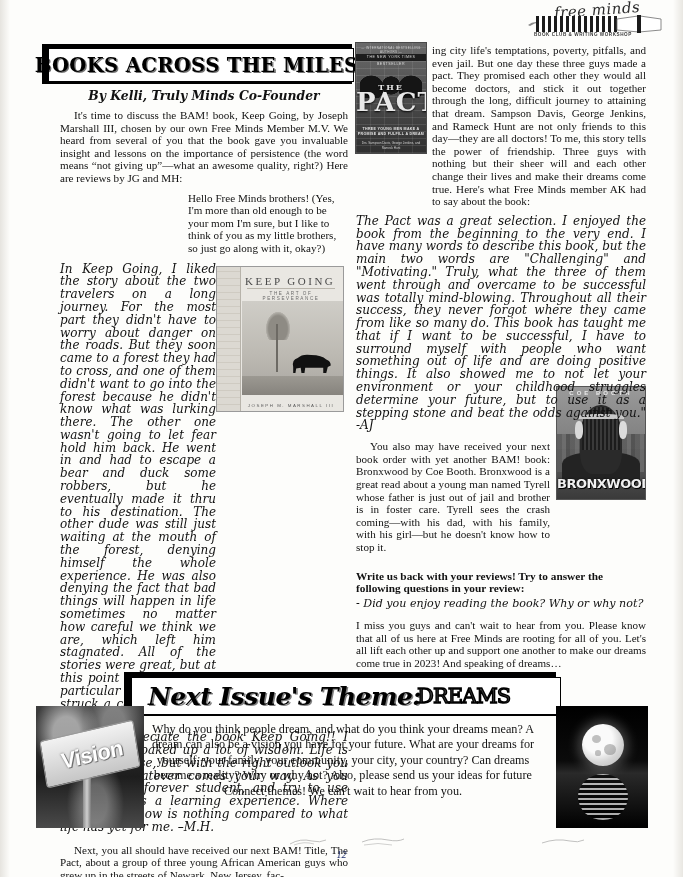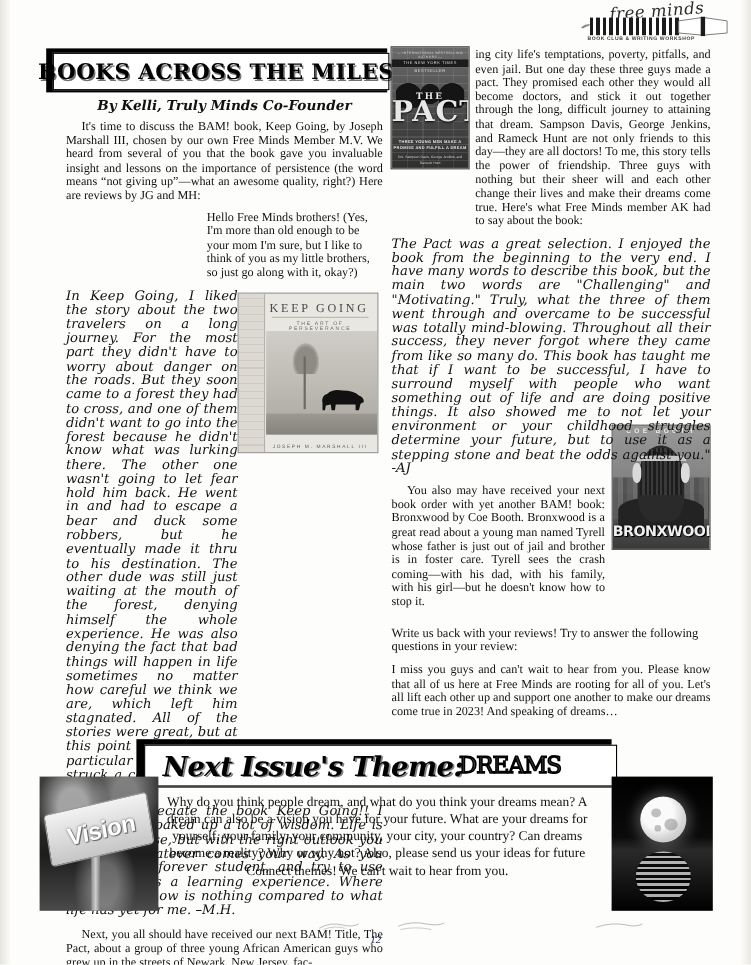--- a/index.html
+++ b/index.html
@@ -54,21 +54,21 @@
 
   .byline { font-style:italic; font-weight:bold; font-size:12.4px; text-align:center;
             margin:0 0 6px 0; font-family:"DejaVu Serif", serif; }
 
   .review { font-style:italic; font-size:12px; line-height:12.8px; text-align:justify;
             margin:0 0 8px 0; font-family:"DejaVu Serif", serif; }
 
   .qlist { font-style:italic; font-size:11.1px; line-height:12.8px; margin:0 0 7px 0;
            font-family:"DejaVu Serif", serif; }
 
-  .calltxt { font-weight:normal; font-size:11.3px; line-height:12.8px; margin:0 0 3px 0; }
+  .calltxt { font-weight:bold; font-size:11.3px; line-height:12.8px; margin:0 0 3px 0; }
 
   
   .bam { position:absolute; left:45px; top:95px; width:120px; height:74px;
          float:none; overflow:hidden; }
   .bam-bg { position:absolute; inset:0;
             background:
               radial-gradient(circle at 24% 30%, #d9d9d9 0 22%, transparent 23%),
               radial-gradient(circle at 72% 24%, #cfcfcf 0 20%, transparent 21%),
               linear-gradient(180deg,#efefef,#e2e2e2 55%,#f7f7f7); }
   .bam-map { position:absolute; left:4px; top:3px; width:112px; height:44px;
@@ -310,20 +310,21 @@
 
   <div class="col-right">
     <p class="body" style="margin-left:76px; text-align:justify;">ing city life's temptations, poverty, pitfalls, and even jail. But one day these three guys made a pact. They promised each other they would all become doctors, and stick it out together through the long, difficult journey to attaining that dream. Sampson Davis, George Jenkins, and Rameck Hunt are not only friends to this day—they are all doctors! To me, this story tells the power of friendship. Three guys with nothing but their sheer will and each other change their lives and make their dreams come true. Here's what Free Minds member AK had to say about the book:</p>
 
     <p class="review" style="margin-top:6px;">The Pact was a great selection. I enjoyed the book from the beginning to the very end. I have many words to describe this book, but the main two words are "Challenging" and "Motivating." Truly, what the three of them went through and overcame to be successful was totally mind-blowing. Throughout all their success, they never forgot where they came from like so many do. This book has taught me that if I want to be successful, I have to surround myself with people who want something out of life and are doing positive things. It also showed me to not let your environment or your childhood struggles determine your future, but to use it as a stepping stone and beat the odds against you." -AJ</p>
 
     <p class="body ind" style="margin-top:8px; margin-right:96px;">You also may have received your next book order with yet another BAM! book: Bronxwood by Coe Booth. Bronxwood is a great read about a young man named Tyrell whose father is just out of jail and brother is in foster care. Tyrell sees the crash coming—with his dad, with his family, with his girl—but he doesn't know how to stop it.</p>
 
     <p class="calltxt" style="margin-top:16px;">Write us back with your reviews!  Try to answer the following questions in your review:</p>
 
+    <p class="qlist" style="margin-bottom:0;">- Did you enjoy reading the book?  Why or why not?</p>
 
     <p class="body" style="margin-top:8px;">I miss you guys and can't wait to hear from you.  Please know that all of us here at Free Minds are rooting for all of you.  Let's all lift each other up and support one another to make our dreams come true in 2023! And speaking of dreams…</p>
   </div>
 
   <div class="theme-shadow"></div>
   <div class="theme-box">
     <span class="theme-a">Next Issue's Theme:</span>
     <span class="theme-b">DREAMS</span>
   </div>
 

